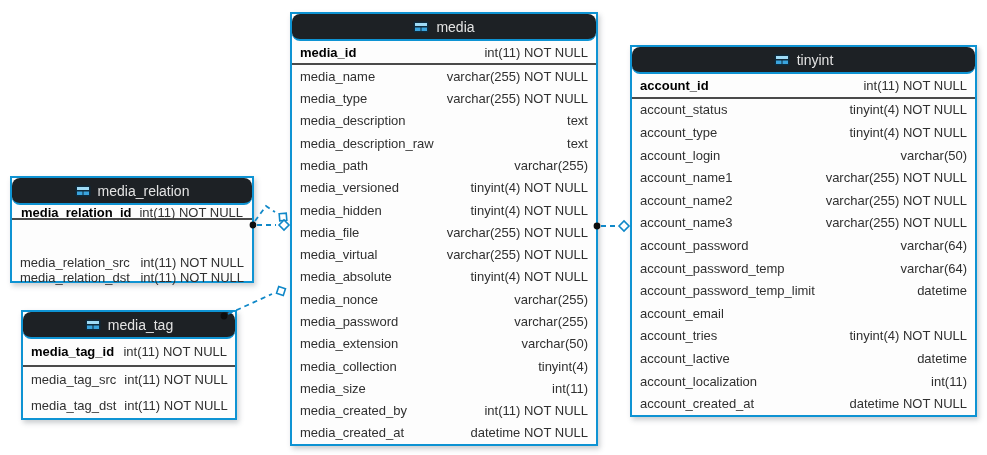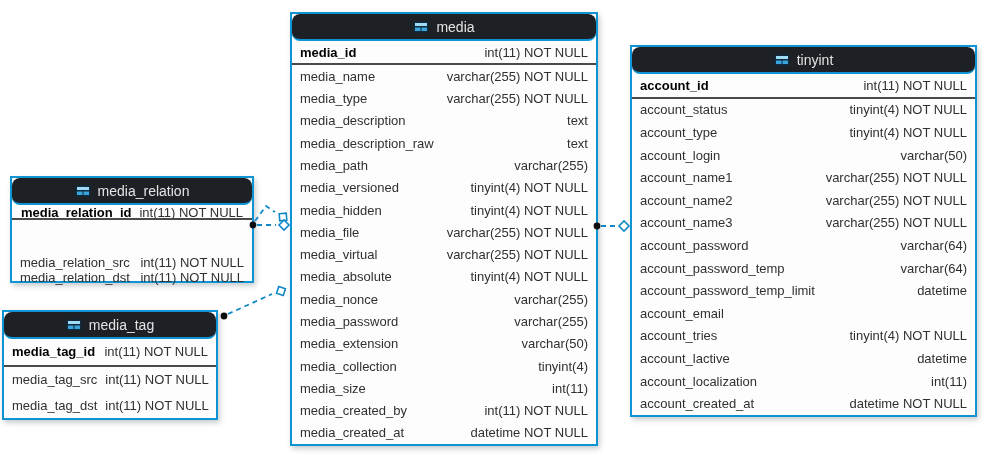--- a/index.html
+++ b/index.html
@@ -144,21 +144,21 @@
           <span class="cname">media_relation_src</span>
           <span class="ctype">int(11) NOT NULL</span>
         </div>
         <div class="row">
           <span class="cname">media_relation_dst</span>
           <span class="ctype">int(11) NOT NULL</span>
         </div>
       </div>
   </div>
 
-  <div class="table" style="left:2px;top:310px;width:212px;height:106px">
+  <div class="table" style="left:21px;top:310px;width:212px;height:106px">
     <div class="thead">
       <span class="ticon">
         <svg width="16" height="12" viewBox="0 0 16 12">
           <rect x="0.5" y="0.5" width="15" height="11" rx="1.5" fill="#0f2b3d"></rect>
           <rect x="2" y="2" width="12" height="3" fill="#9fdbf6"></rect>
           <rect x="2" y="6.5" width="5.5" height="3.5" fill="#3aa4de"></rect>
           <rect x="8.5" y="6.5" width="5.5" height="3.5" fill="#3aa4de"></rect>
         </svg>
       </span>
       <span class="ttitle">media_tag</span>

